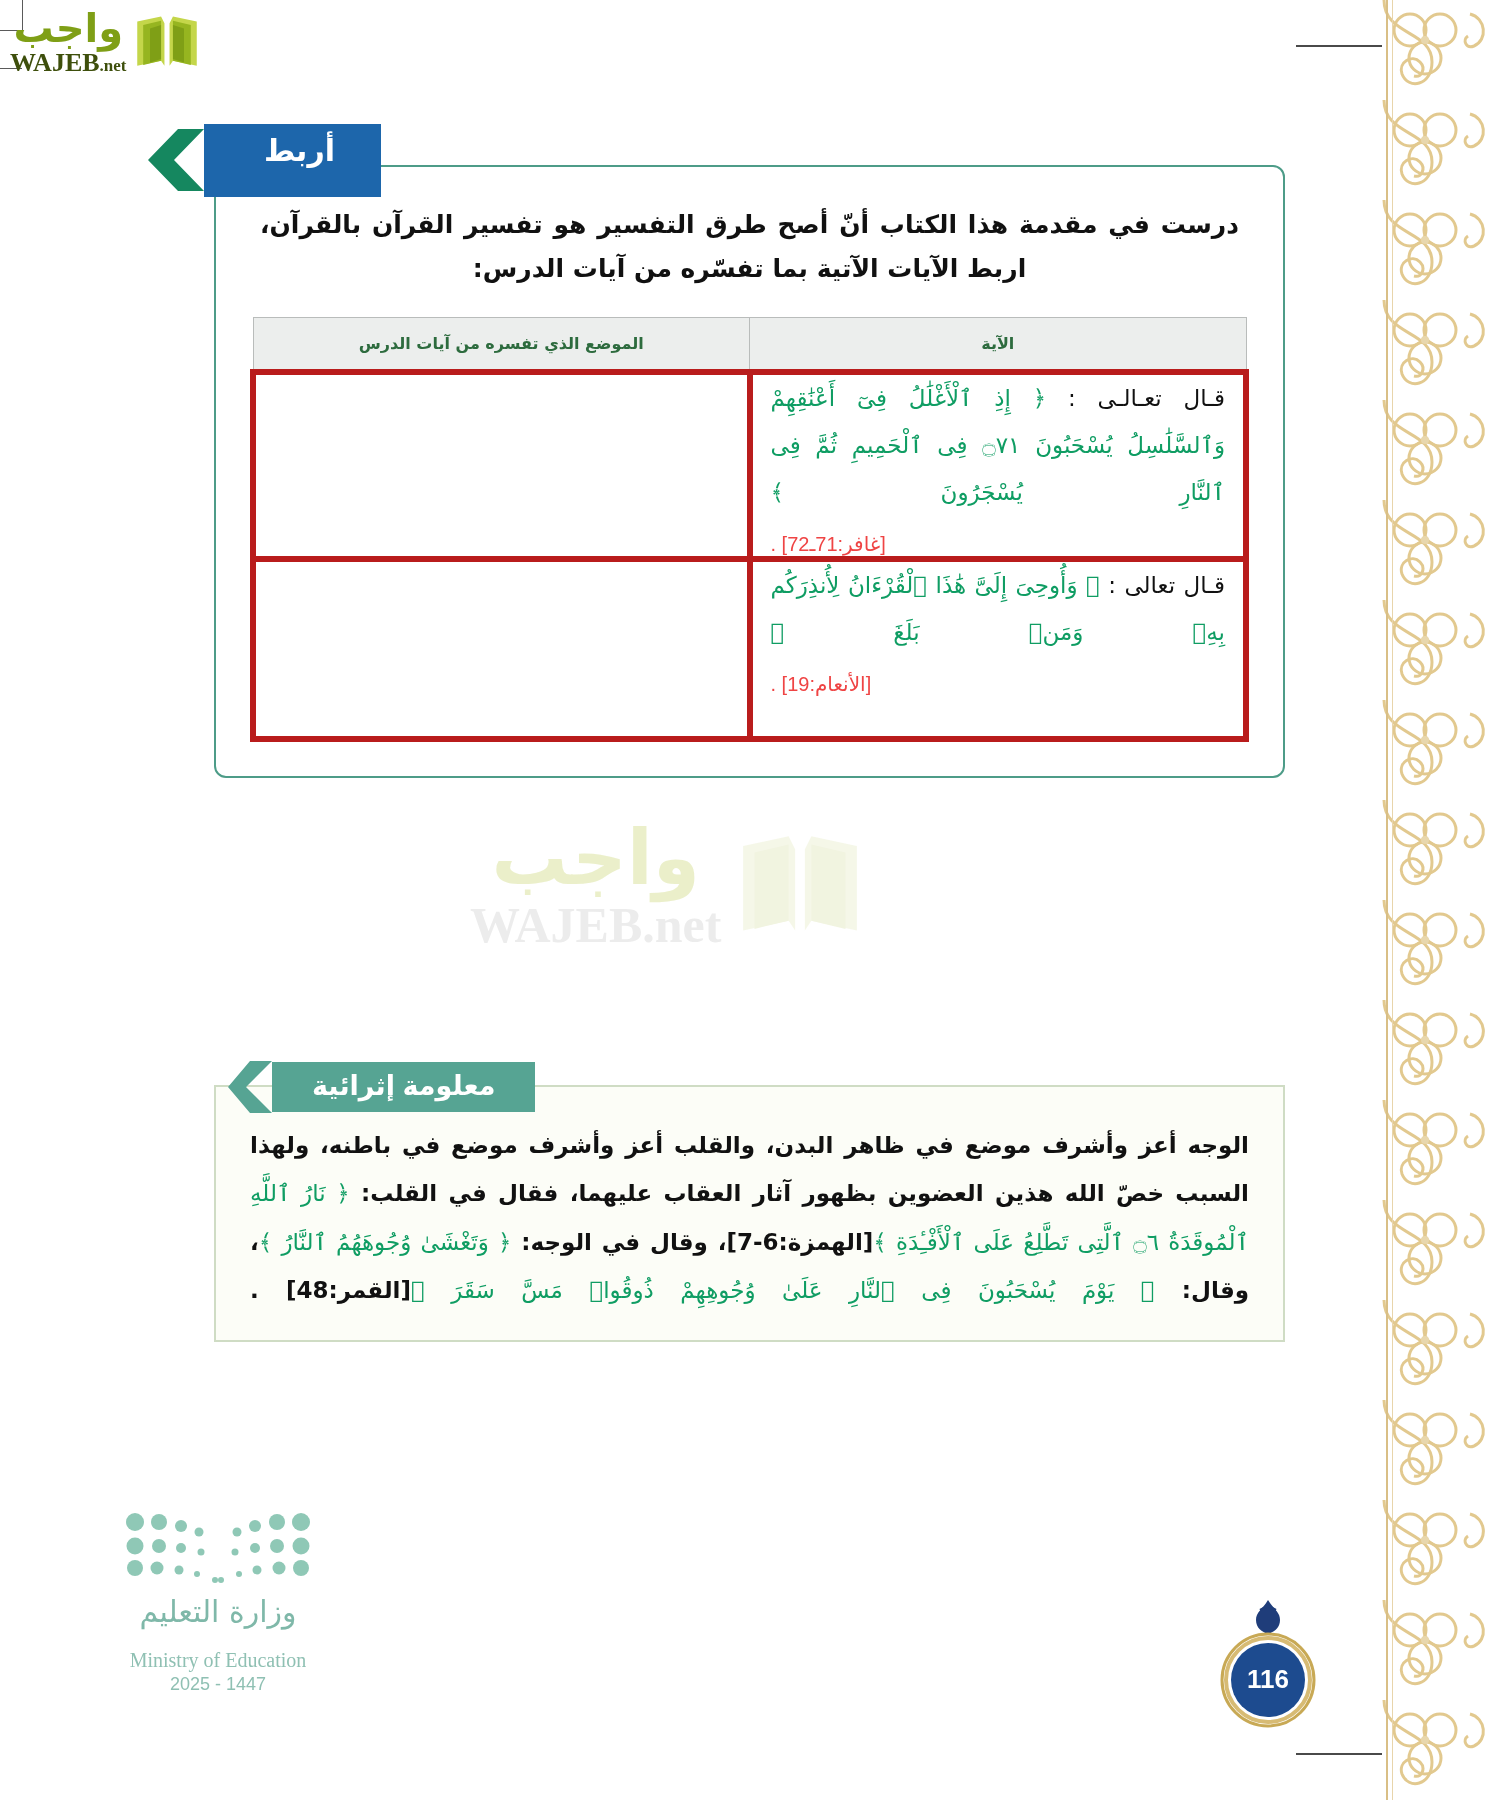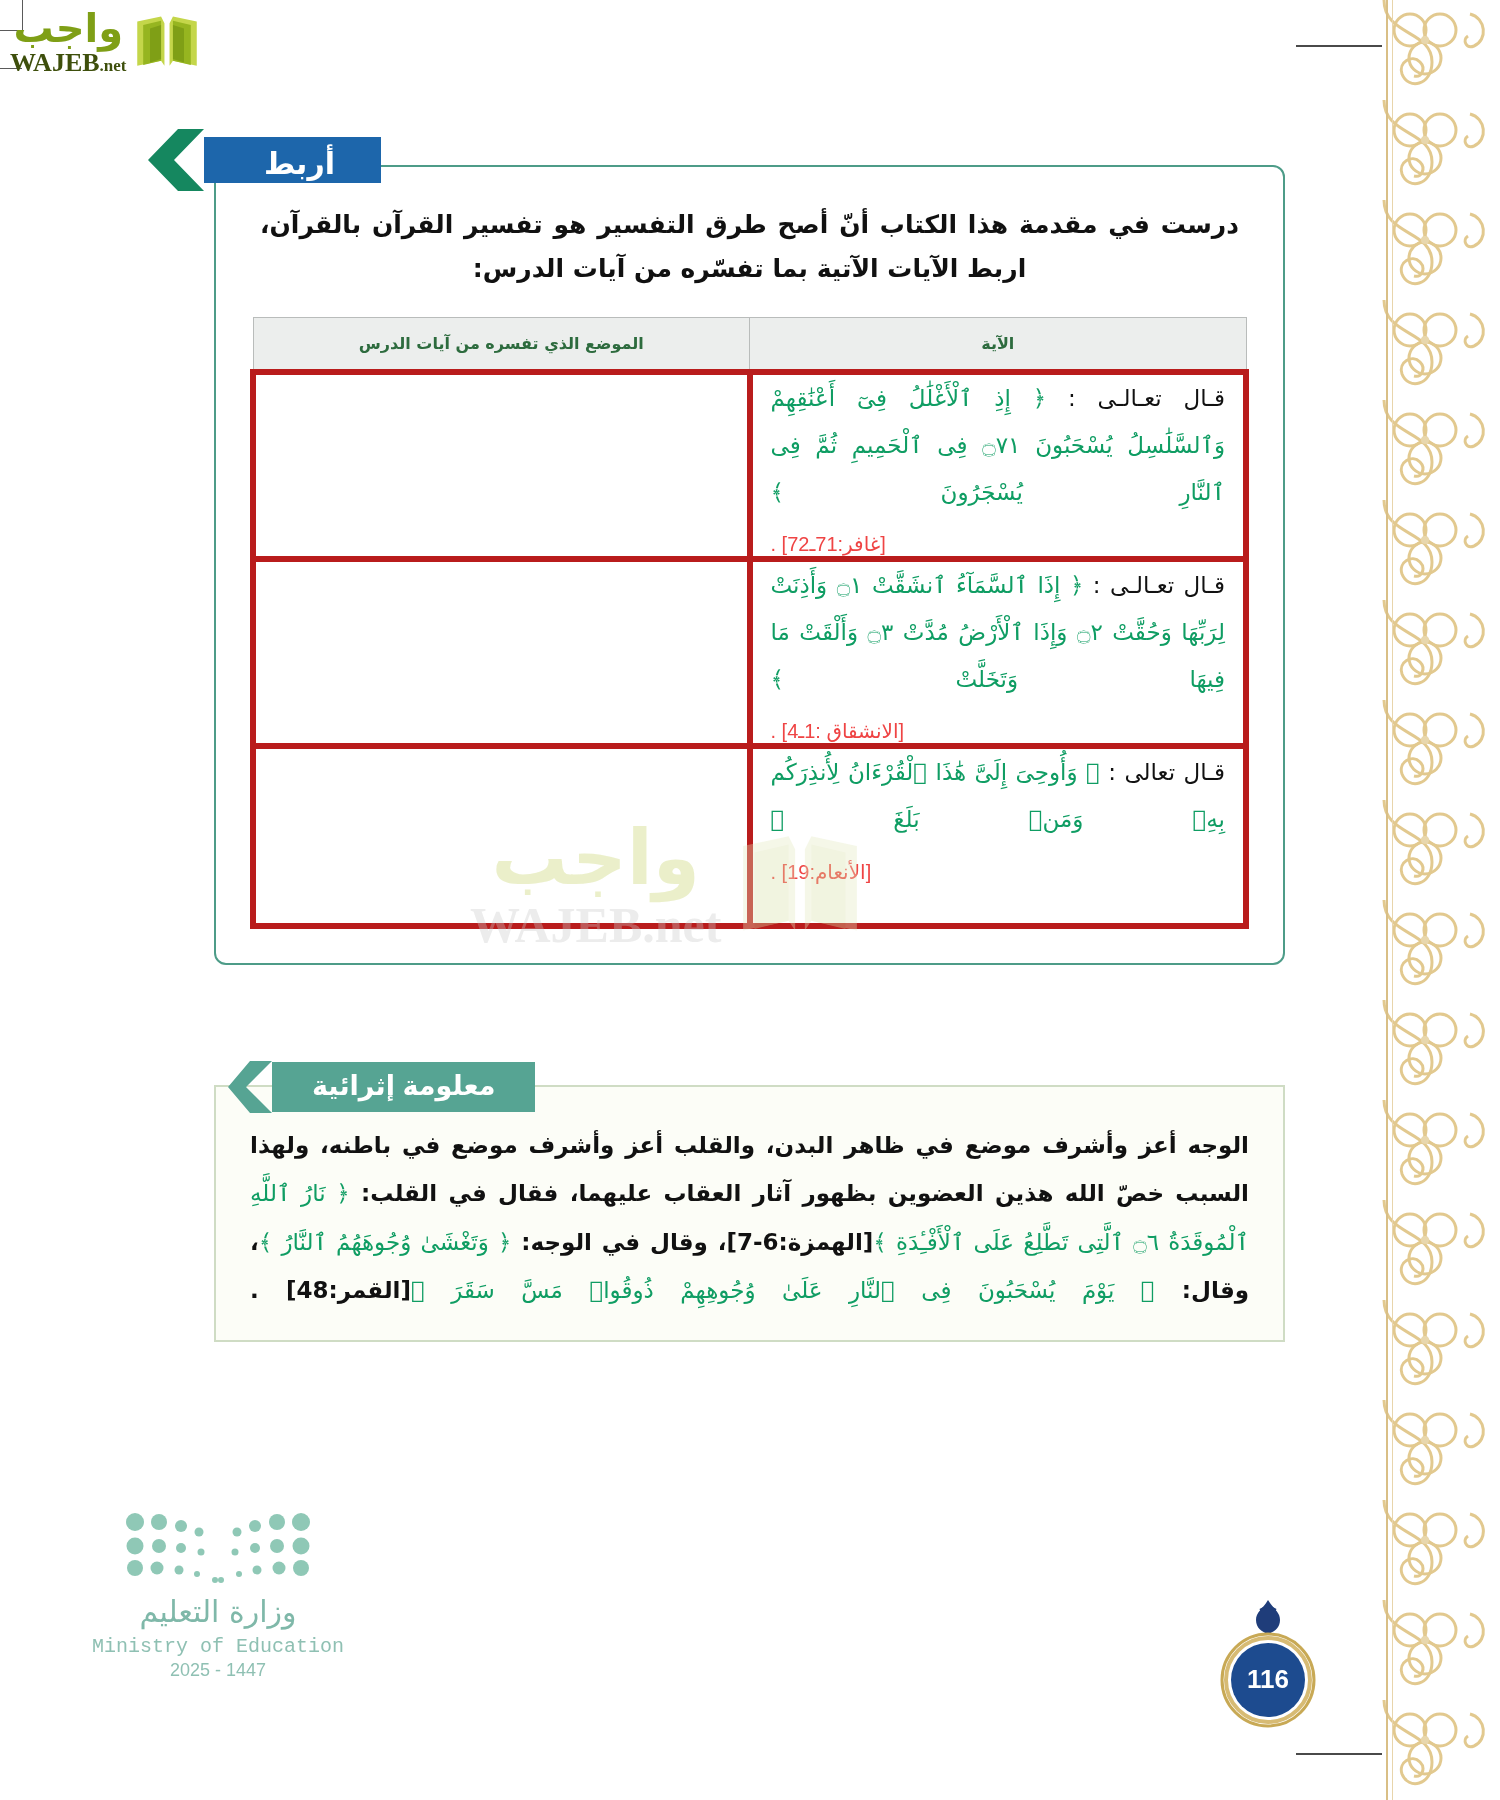--- a/index.html
+++ b/index.html
@@ -102,21 +102,21 @@
     justify-content: flex-start;
     align-items: center;
     height: 62px;
   }
   .tab-blue {
     position: relative;
     background: #1d66ab;
     color: #ffffff;
     font-size: 30px;
     font-weight: 700;
-    padding: 9px 46px 2px 60px;
+    padding: 9px 46px 29px 60px;
     min-width: 150px;
     text-align: center;
     z-index: 3;
   }
   .chev-green {
     position: absolute;
     right: 100%;
     top: 0;
     height: 100%;
     width: 56px;
@@ -285,22 +285,22 @@
     font-size: 30px;
     color: #7fb8a9;
     font-family: "DejaVu Sans", sans-serif;
     margin-top: 10px;
     direction: rtl;
     letter-spacing: 1px;
   }
   .moe-en {
     font-size: 20px;
     color: #8fc0b3;
-    font-family: Liberation Mono, monospace;
-    margin-top: 6px;
+    font-family: Liberation Serif, serif;
+    margin-top: 20px;
   }
   .moe-yr {
     font-size: 18px;
     color: #8fc0b3;
     font-family: "Liberation Sans", sans-serif;
     margin-top: 2px;
   }
 
   .pagebadge {
     position: absolute;
@@ -412,30 +412,20 @@
               <span class="said">قـال تعـالـى :</span>
               <span class="q">﴿ إِذِ ٱلْأَغْلَٰلُ فِىٓ أَعْنَٰقِهِمْ وَٱلسَّلَٰسِلُ يُسْحَبُونَ ۝٧١ فِى ٱلْحَمِيمِ ثُمَّ فِى ٱلنَّارِ يُسْجَرُونَ ﴾</span>
             </div>
             <span class="cite">[غافر:71ـ72] .</span>
           </td>
           <td class="blank-cell"></td>
         </tr>
         <tr>
           <td class="ayah-cell">
             <div class="ayah-flow">
-              <span class="said">قـال تعـالـى :</span>
-              <span class="q">﴿ إِذَا ٱلسَّمَآءُ ٱنشَقَّتْ ۝١ وَأَذِنَتْ لِرَبِّهَا وَحُقَّتْ ۝٢ وَإِذَا ٱلْأَرْضُ مُدَّتْ ۝٣ وَأَلْقَتْ مَا فِيهَا وَتَخَلَّتْ ﴾</span>
-            </div>
-            <span class="cite">[الانشقاق :1ـ4] .</span>
-          </td>
-          <td class="blank-cell"></td>
-        </tr>
-        <tr>
-          <td class="ayah-cell">
-            <div class="ayah-flow">
               <span class="said">قـال تعالى :</span>
               <span class="q">﴿ وَأُوحِىَ إِلَىَّ هَٰذَا ٱلْقُرْءَانُ لِأُنذِرَكُم بِهِۦ وَمَنۢ بَلَغَ ﴾</span>
             </div>
             <span class="cite">[الأنعام:19] .</span>
           </td>
           <td class="blank-cell"></td>
         </tr>
       </tbody>
     </table>
   </div>

